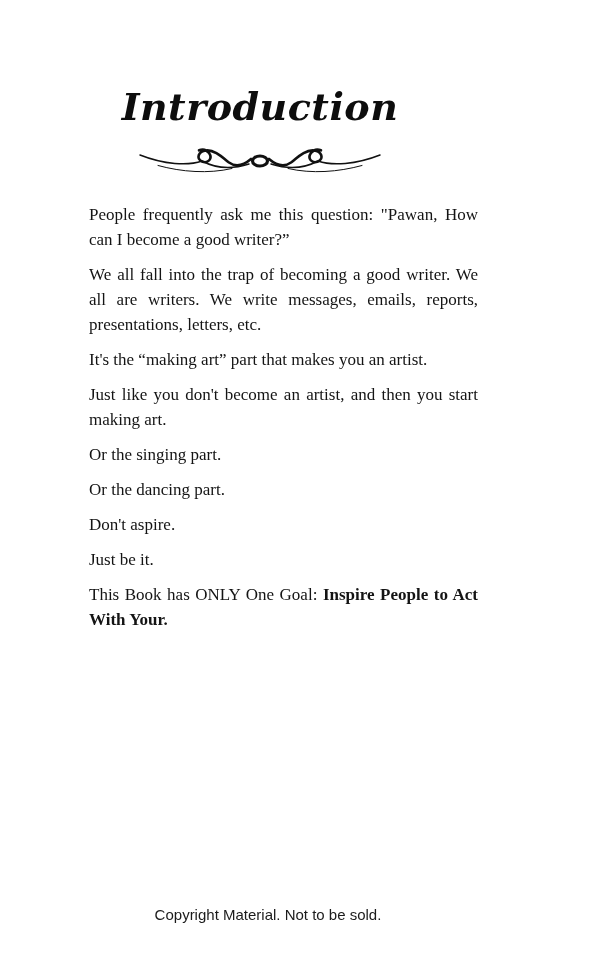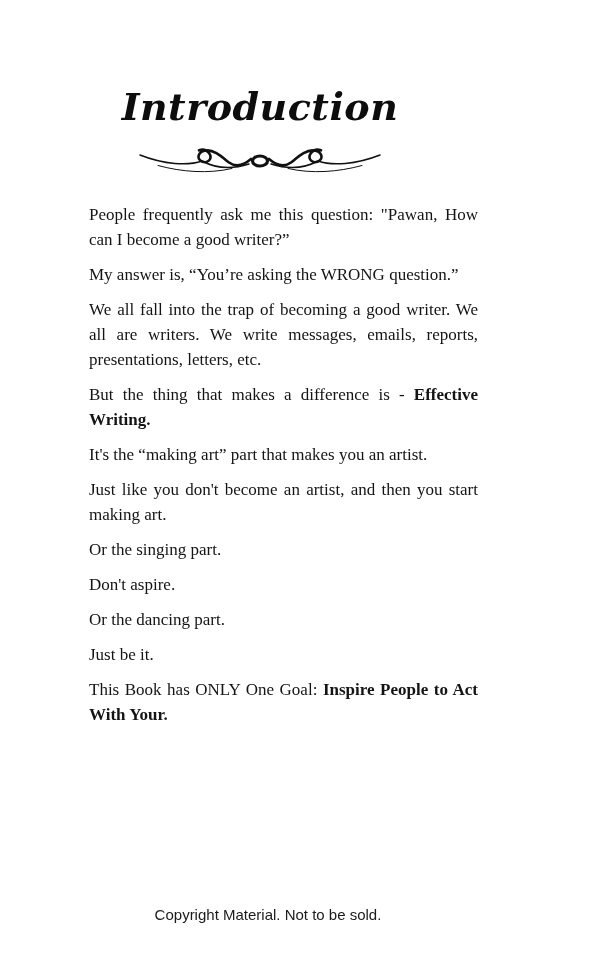--- a/index.html
+++ b/index.html
@@ -76,27 +76,25 @@
       <g stroke="#111111" fill="none" stroke-linecap="round" transform="translate(244,0) scale(-1,1)">
         <path d="M131,21 C138,27 146,29.5 153,24.5 C160,19 168,11.5 176,12.5 C184,13.5 186,20.5 180,23.5 C174,26 169,20.5 173,15 C175.3,12 179,10.8 183,12.3" stroke-width="2.6"></path>
         <path d="M133,26 C152,32 168,29.5 180,23 C194,28 218,26.5 242,17" stroke-width="1.5"></path>
         <path d="M150,30.5 C174,36 200,34 224,27.5" stroke-width="1"></path>
       </g>
     </svg>
   </div>
 
   <main class="body-text">
       <p class="para"><span>People frequently ask me this question: "Pawan, How can I become a good writer?”</span></p>
-      <p class="para"><span>My answer is, “You’re asking the WRONG question.”</span></p>
       <p class="para"><span>We all fall into the trap of becoming a good writer. We all are writers. We write messages, emails, reports, presentations, letters, etc.</span></p>
-      <p class="para"><span>But the thing that makes a difference is - </span><strong>Effective Writing.</strong></p>
       <p class="para"><span>It's the “making art” part that makes you an artist.</span></p>
       <p class="para"><span>Just like you don't become an artist, and then you start making art.</span></p>
       <p class="para"><span>Or the singing part.</span></p>
+      <p class="para"><span>Or the dancing part.</span></p>
       <p class="para"><span>Don't aspire.</span></p>
-      <p class="para"><span>Or the dancing part.</span></p>
       <p class="para"><span>Just be it.</span></p>
       <p class="para"><span>This Book has ONLY One Goal: </span><strong>Inspire People to Act With Your.</strong></p>
     </main>
 
   <footer class="footer">Copyright Material. Not to be sold.</footer>
 
 </div>
 
 </body></html>

